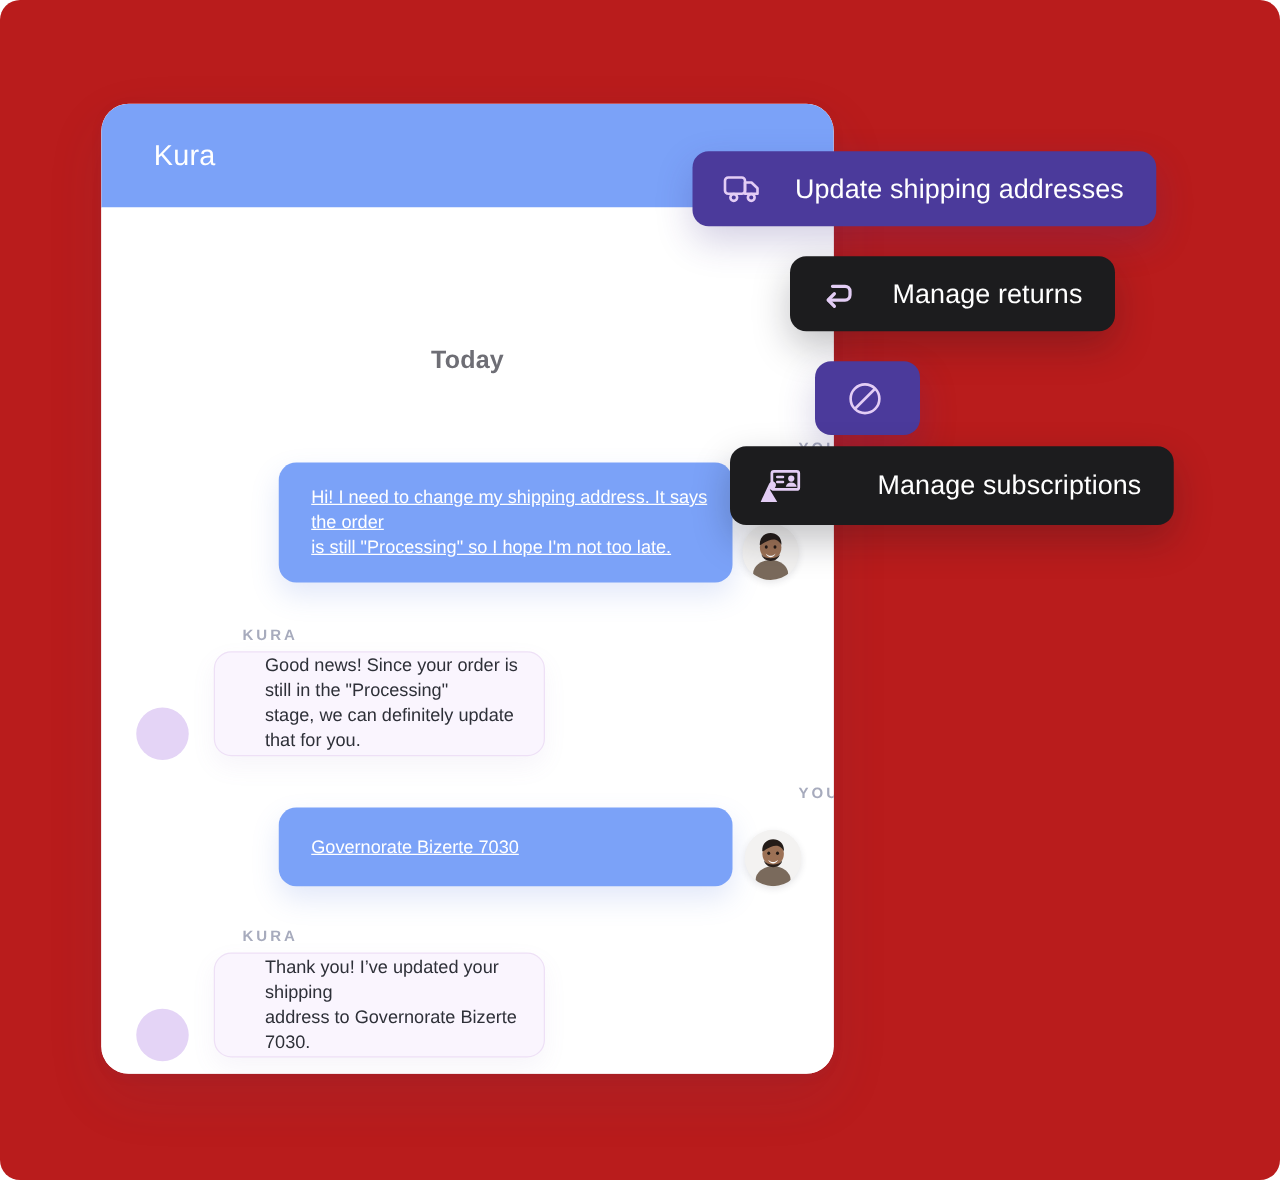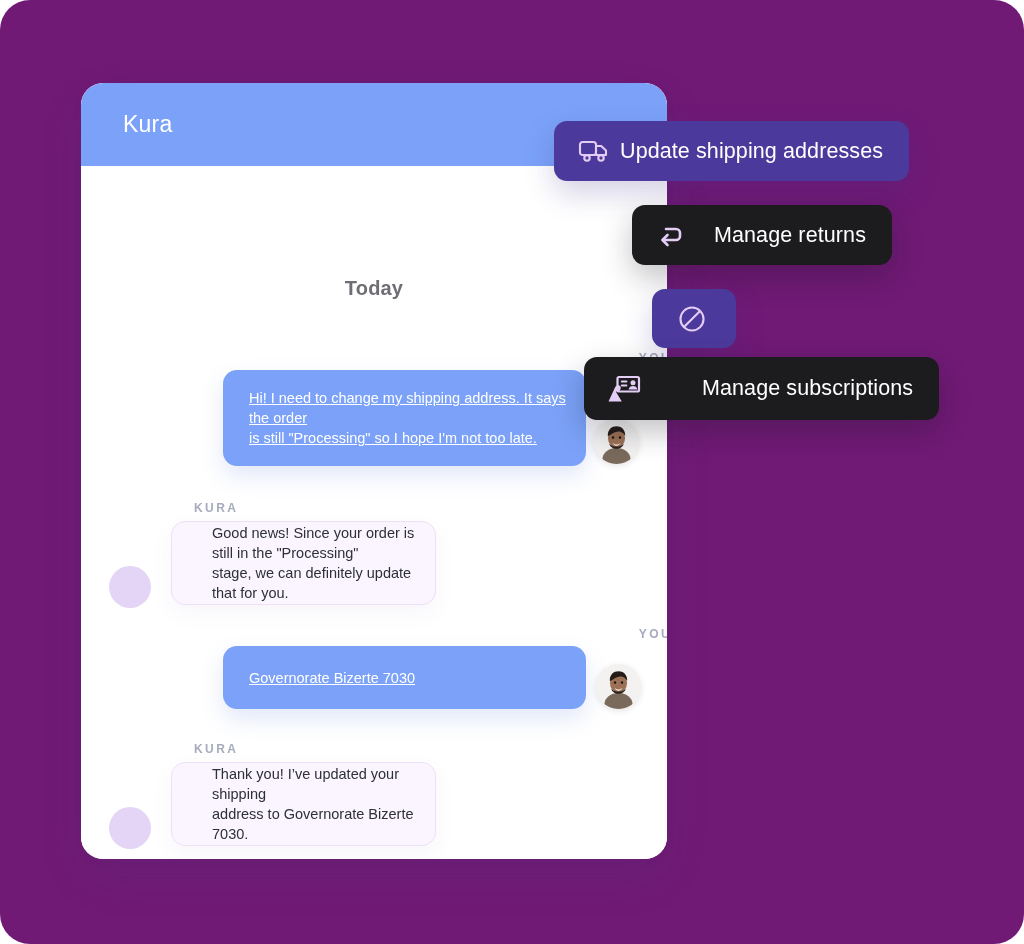--- a/index.html
+++ b/index.html
@@ -11,22 +11,22 @@
     width: 1024px;
     height: 944px;
     font-family: "Liberation Sans", sans-serif;
     overflow: hidden;
   }
 
   #stage {
     position: relative;
     width: 1024px;
     height: 944px;
-    background: #701a75;
-    border-radius: 30px;
+    background: #b91c1c;
+    border-radius: 16px;
     overflow: hidden;
   }
 
   
   .chat-card {
     position: absolute;
     left: 81px;
     top: 83px;
     width: 586px;
     height: 776px;
@@ -166,21 +166,21 @@
     box-shadow: 0 12px 30px rgba(20, 20, 30, 0.26);
   }
   .pill .pill-icon {
     display: flex;
     align-items: center;
     justify-content: center;
     width: 36px;
     height: 36px;
     flex: 0 0 36px;
   }
-  .pill .pill-label { margin-left: 8px; }
+  .pill .pill-label { margin-left: 24px; }
   .pill.dark .pill-label { margin-left: 24px; }
   .pill svg { display: block; }
 </style>
 </head>
 <body>
 
 <div id="stage">
 
   <div class="chat-card">
 

